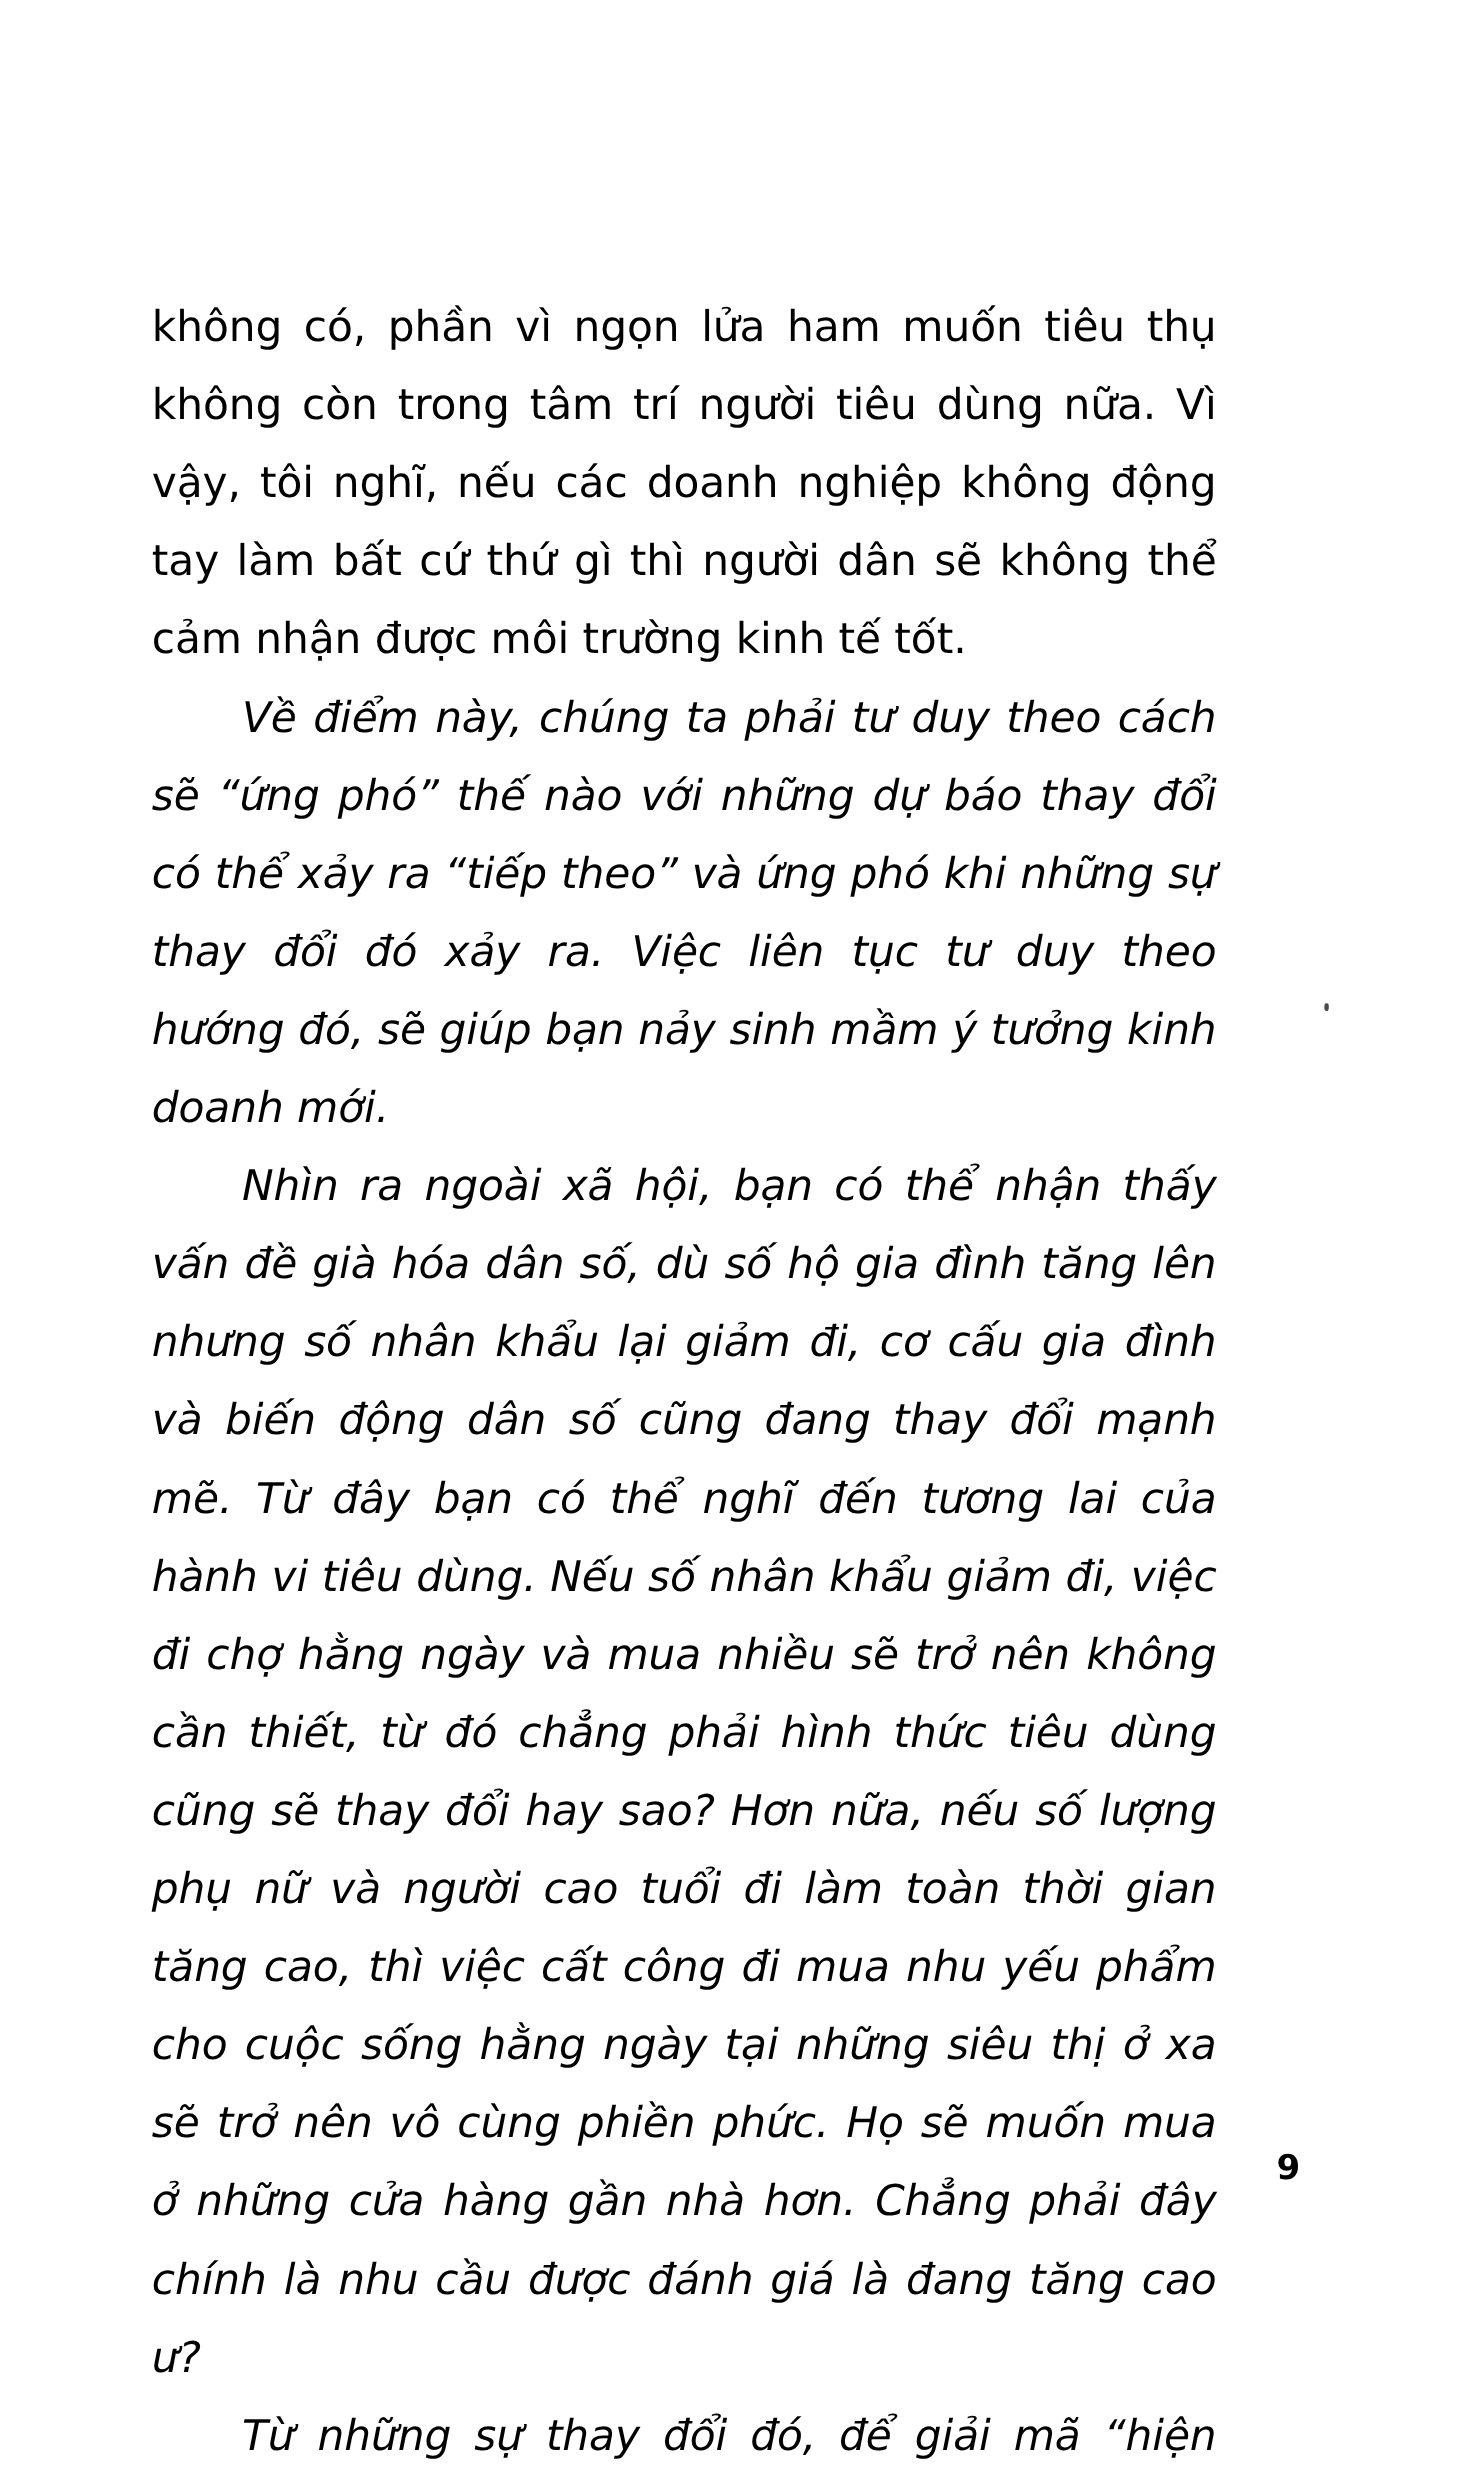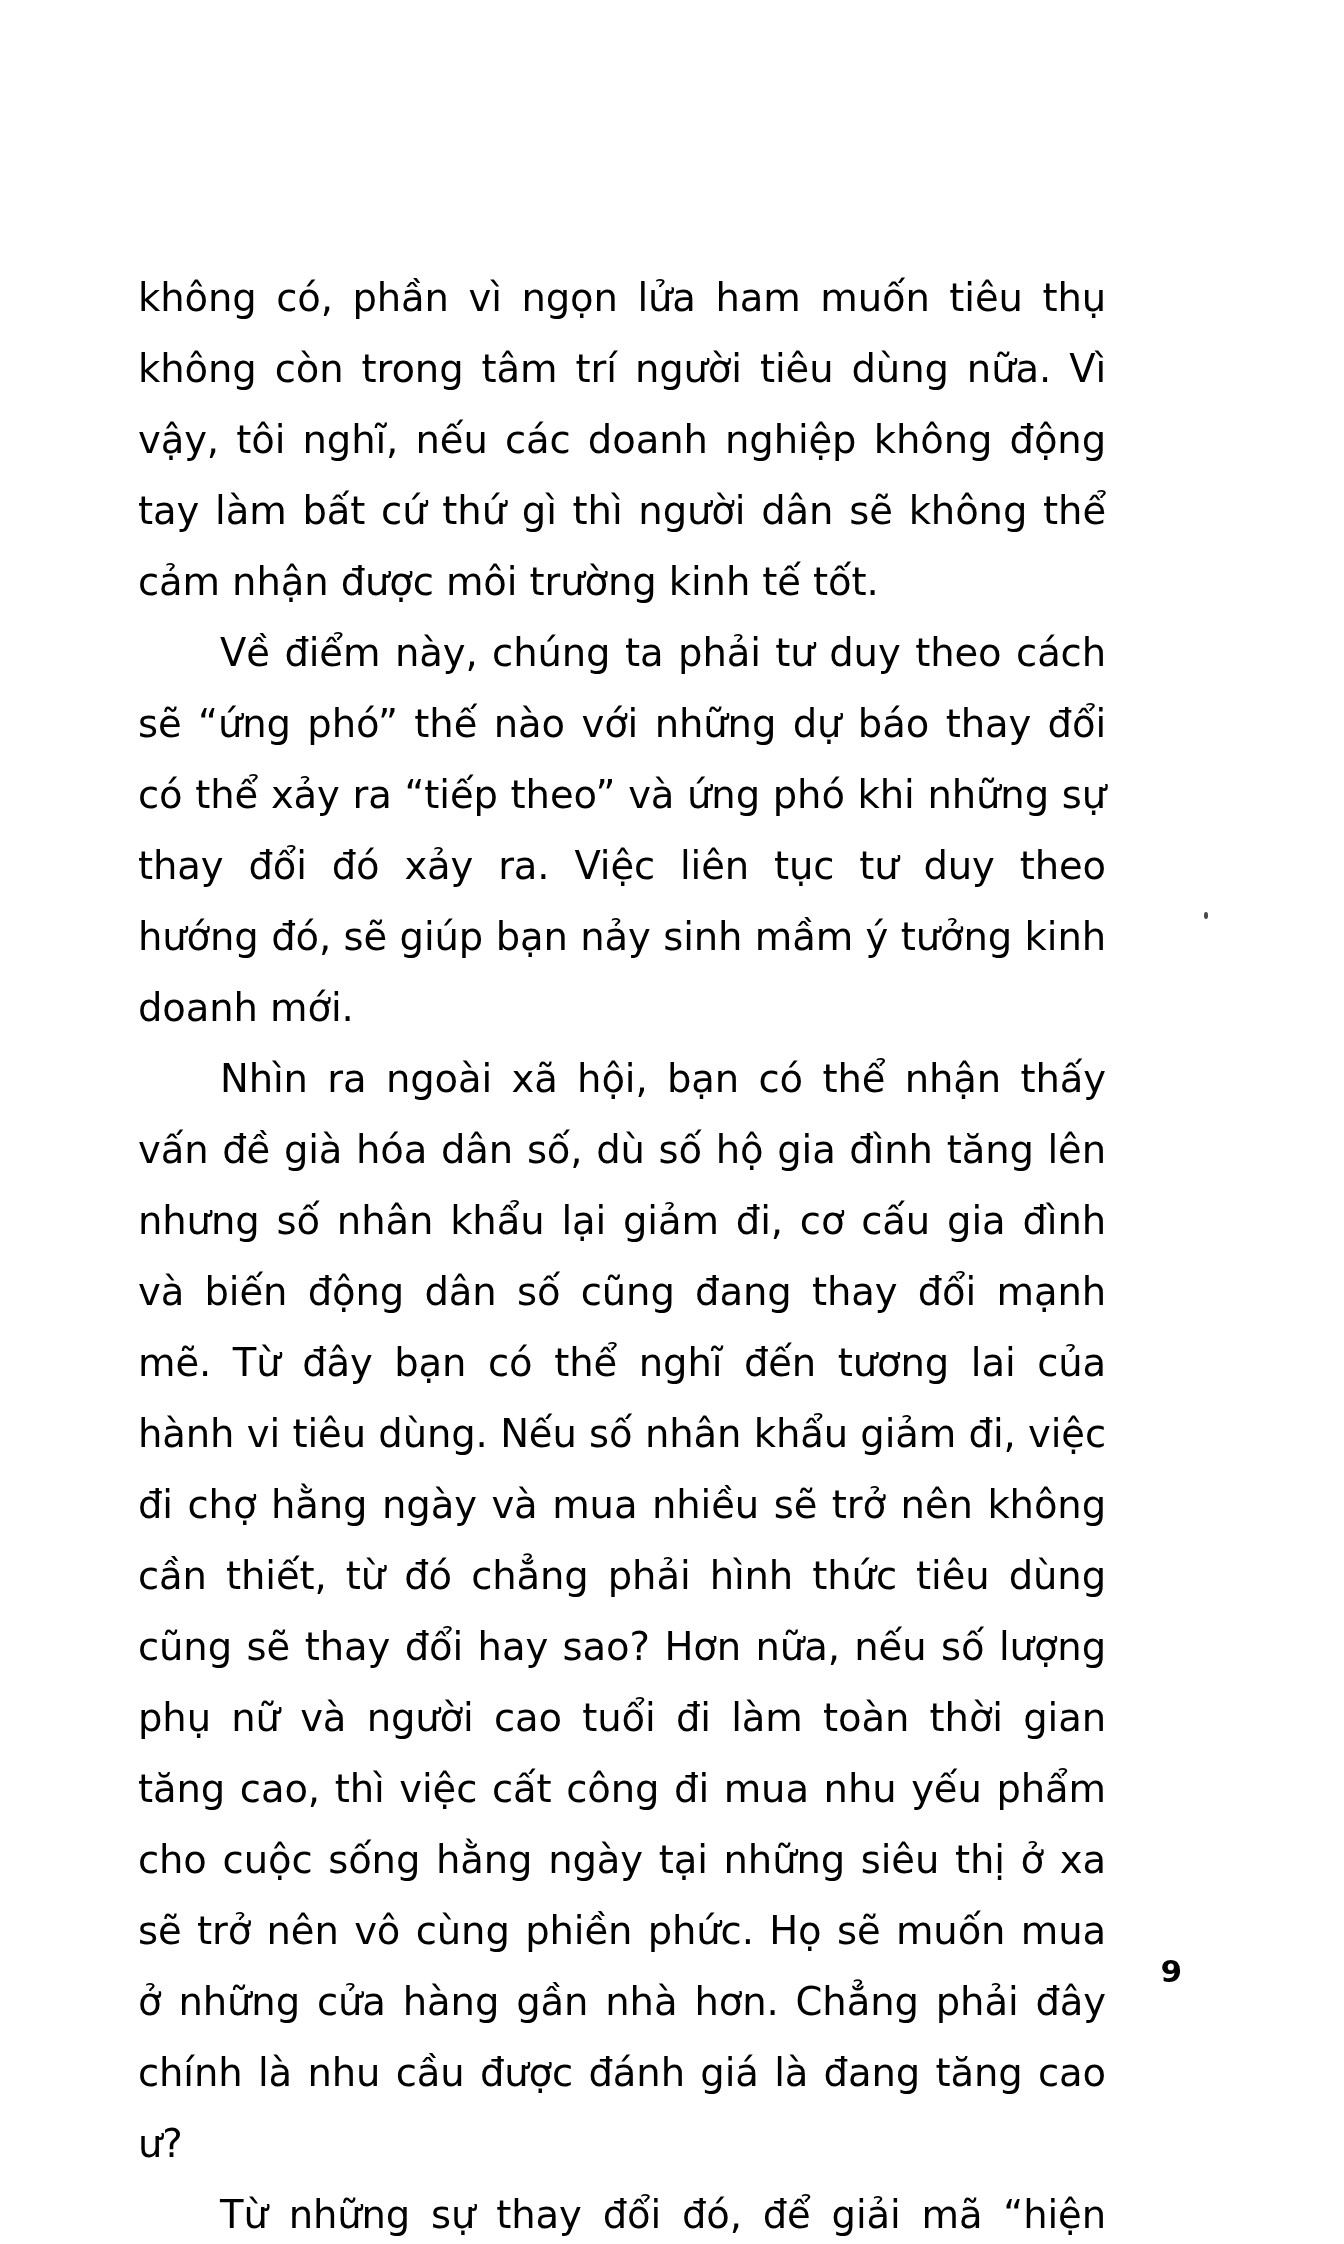--- a/index.html
+++ b/index.html
@@ -33,20 +33,21 @@
     color: #000000;
     font-size: 38.5px;
     line-height: 71px;
     letter-spacing: -0.1px;
     text-align: justify;
     text-justify: inter-word;
     width: 968px;
   }
   .para.indent {
     text-indent: 82px;
+    font-style: italic;
   }
   .folio {
     position: absolute;
     right: 162px;
     top: 1953px;
     font-size: 31px;
     font-weight: bold;
     color: #000000;
     letter-spacing: 0px;
   }

